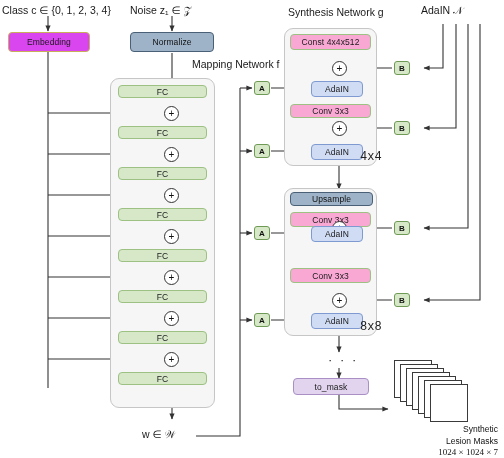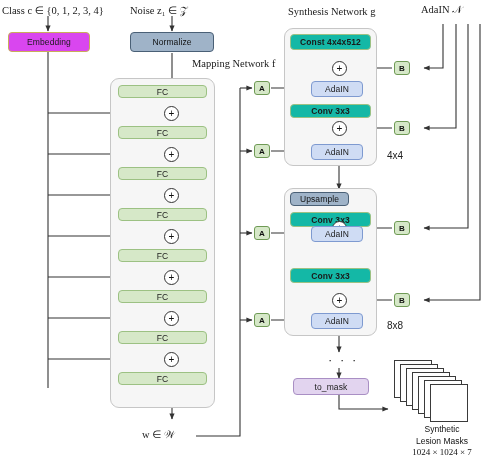--- a/index.html
+++ b/index.html
@@ -1,50 +1,50 @@
 <!DOCTYPE html>
 <html><head>
 <meta charset="utf-8">
 <style>
   html,body{margin:0;padding:0;background:#fff;}
   body{width:504px;height:458px;position:relative;overflow:hidden;
        font-family:"Liberation Sans",sans-serif;color:#1a1a1a;}
   #stage{position:absolute;inset:0;width:504px;height:458px;}
   svg#wires{position:absolute;left:0;top:0;width:504px;height:458px;overflow:visible;}
 
-  .lbl{position:absolute;font-family:Liberation Serif, serif;font-size:10.5px;
+  .lbl{position:absolute;font-family:Liberation Sans, sans-serif;font-size:10.5px;
        color:#1a1a1a;white-space:nowrap;}
-  .mono-small{position:absolute;font-family:Liberation Sans, sans-serif;font-size:10px;color:#222;margin-left:27px;}
+  .mono-small{position:absolute;font-family:Liberation Mono, monospace;font-size:12px;color:#222;}
 
   .box{position:absolute;box-sizing:border-box;display:flex;align-items:center;
        justify-content:center;border-radius:4px;font-size:8.5px;white-space:nowrap;
        letter-spacing:.1px;}
   .b-embed{background:#d946ef;border:1px solid #c9ad5a;color:#1a1a1a;}
   .b-norm{background:#9fb3c8;border:1px solid #4a6076;color:#111;}
   .b-fc{background:#d6e8c8;border:1px solid #9cc183;color:#1a1a1a;}
-  .b-green{background:#14b8a6;border:1px solid #9cc183;color:#1a1a1a;font-weight:bold;}
+  .b-green{background:#f9a8d4;border:1px solid #9cc183;color:#1a1a1a;}
   .b-adain{background:#cfdcf4;border:1px solid #7e9ad0;color:#1a1a1a;}
   .b-upsample{background:#9fb3c8;border:1px solid #4a6076;color:#111;}
   .b-tomask{background:#e2d4ef;border:1px solid #a98fc4;color:#1a1a1a;}
   .b-ab{background:#d6e8c8;border:1px solid #6f9a55;color:#111;font-size:8px;
         font-weight:bold;border-radius:3px;}
 
   .panel{position:absolute;box-sizing:border-box;background:#f6f6f6;
          border:1px solid #c6c6c6;border-radius:9px;}
 
   .plus{position:absolute;box-sizing:border-box;width:15px;height:15px;border-radius:50%;
         background:#fff;border:1.3px solid #333;display:flex;align-items:center;
         justify-content:center;font-size:10px;line-height:1;color:#111;
         font-family:"Liberation Sans",sans-serif;}
 
   .dots{position:absolute;font-size:13px;letter-spacing:2px;color:#222;}
 
   .mask-sq{position:absolute;box-sizing:border-box;width:38px;height:38px;
            background:#fff;border:1.4px solid #3a3a3a;}
-  .caption{position:absolute;text-align:center;font-size:8.5px;line-height:11.5px;
+  .caption{position:absolute;text-align:right;font-size:8.5px;line-height:11.5px;
            color:#111;white-space:nowrap;}
   .caption .dim{font-family:"Liberation Serif",serif;font-size:9px;}
 </style>
 </head>
 <body>
 
 <div id="stage">
 
   <svg id="wires" xmlns="http://www.w3.org/2000/svg">
     <defs>
@@ -168,21 +168,21 @@
   <div class="panel" style="left:284px;top:28px;width:93px;height:138px;"></div>
   <div class="box b-green" style="left:290px;top:34px;width:81px;height:16px;">Const 4x4x512</div>
   <div class="plus" style="left:332px;top:61px;">+</div>
   <div class="box b-adain" style="left:311px;top:81px;width:52px;height:16px;">AdaIN</div>
   <div class="box b-green" style="left:290px;top:104px;width:81px;height:14px;">Conv 3x3</div>
   <div class="plus" style="left:332px;top:121px;">+</div>
   <div class="box b-adain" style="left:311px;top:144px;width:52px;height:16px;">AdaIN</div>
   <div class="mono-small" style="left:360px;top:150px;">4x4</div>
 
   <div class="panel" style="left:284px;top:188px;width:93px;height:148px;"></div>
-  <div class="box b-upsample" style="left:290px;top:192px;width:59px;height:14px;">Upsample</div>
+  <div class="box b-upsample" style="left:290px;top:192px;width:83px;height:14px;">Upsample</div>
   <div class="box b-green" style="left:290px;top:212px;width:81px;height:15px;">Conv 3x3</div>
   <div class="plus" style="left:332px;top:221px;">+</div>
   <div class="box b-adain" style="left:311px;top:226px;width:52px;height:16px;">AdaIN</div>
   <div class="box b-green" style="left:290px;top:268px;width:81px;height:15px;">Conv 3x3</div>
   <div class="plus" style="left:332px;top:293px;">+</div>
   <div class="box b-adain" style="left:311px;top:313px;width:52px;height:16px;">AdaIN</div>
   <div class="mono-small" style="left:360px;top:320px;">8x8</div>
 
   <div class="dots" style="left:328px;top:352px;">· · ·</div>
   <div class="box b-tomask" style="left:293px;top:378px;width:76px;height:17px;">to_mask</div>

